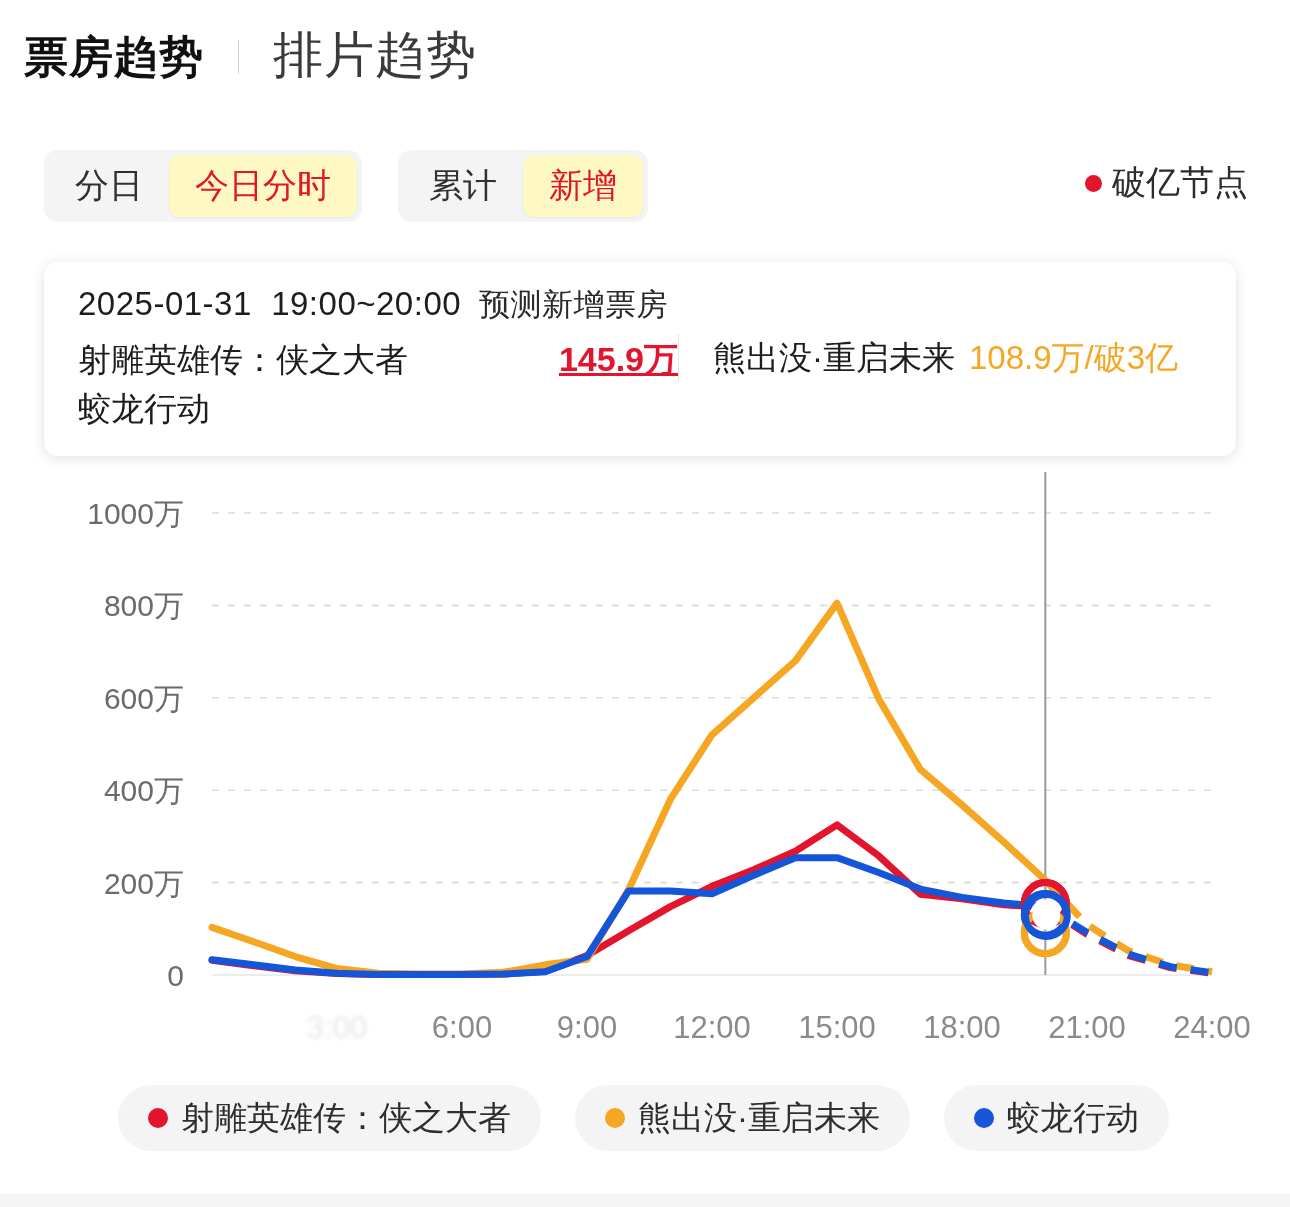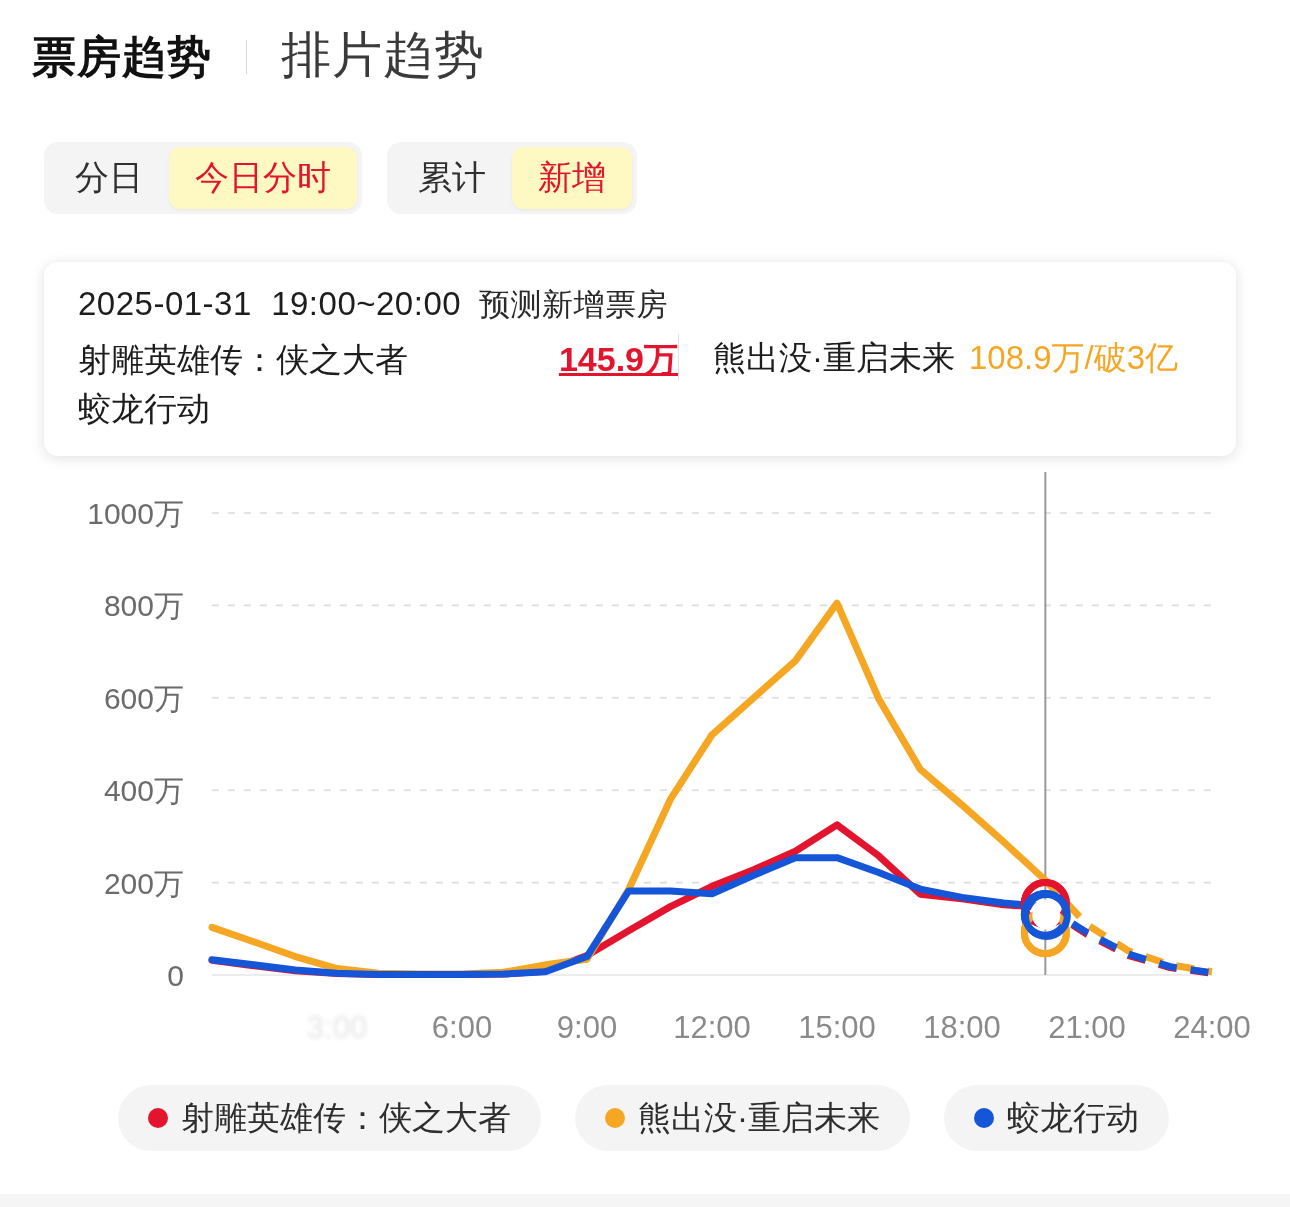--- a/index.html
+++ b/index.html
@@ -19,21 +19,21 @@
     position: relative;
     width: 1290px;
     height: 1207px;
     background: #ffffff;
     box-sizing: border-box;
   }
 
   
   .header {
     position: absolute;
-    left: 32px;
+    left: 24px;
     top: 30px;
     display: flex;
     align-items: baseline;
     gap: 12px;
   }
   .title-main {
     font-size: 44px;
     font-weight: bold;
     color: #111111;
     letter-spacing: 1px;
@@ -53,24 +53,24 @@
     font-weight: normal;
     color: #3a3a3a;
     letter-spacing: 1px;
     line-height: 1;
   }
 
   
   .controls {
     position: absolute;
     left: 44px;
-    top: 142px;
-    display: flex;
-    align-items: center;
-    gap: 25px;
+    top: 150px;
+    display: flex;
+    align-items: center;
+    gap: 36px;
   }
   .seg-group {
     display: flex;
     align-items: center;
     background: #f4f4f5;
     border-radius: 14px;
     padding: 5px;
     height: 72px;
     box-sizing: border-box;
   }
@@ -260,20 +260,24 @@
     <div class="seg-group">
       <div class="seg">分日</div>
       <div class="seg active">今日分时</div>
     </div>
     <div class="seg-group">
       <div class="seg">累计</div>
       <div class="seg active">新增</div>
     </div>
   </div>
 
+  <div class="legend-node">
+    <span class="dot"></span>
+    <span>破亿节点</span>
+  </div>
 
   <div class="tipcard">
     <div class="tip-time">
       <span>2025-01-31</span>&nbsp;&nbsp;<span>19:00~20:00</span><span class="tp-label">预测新增票房</span>
     </div>
     <div class="tip-body">
       <div class="tip-col-left">
         <div class="tip-row">
           <span class="nm">射雕英雄传：侠之大者</span>
           <span class="vl v-red">145.9万</span>

